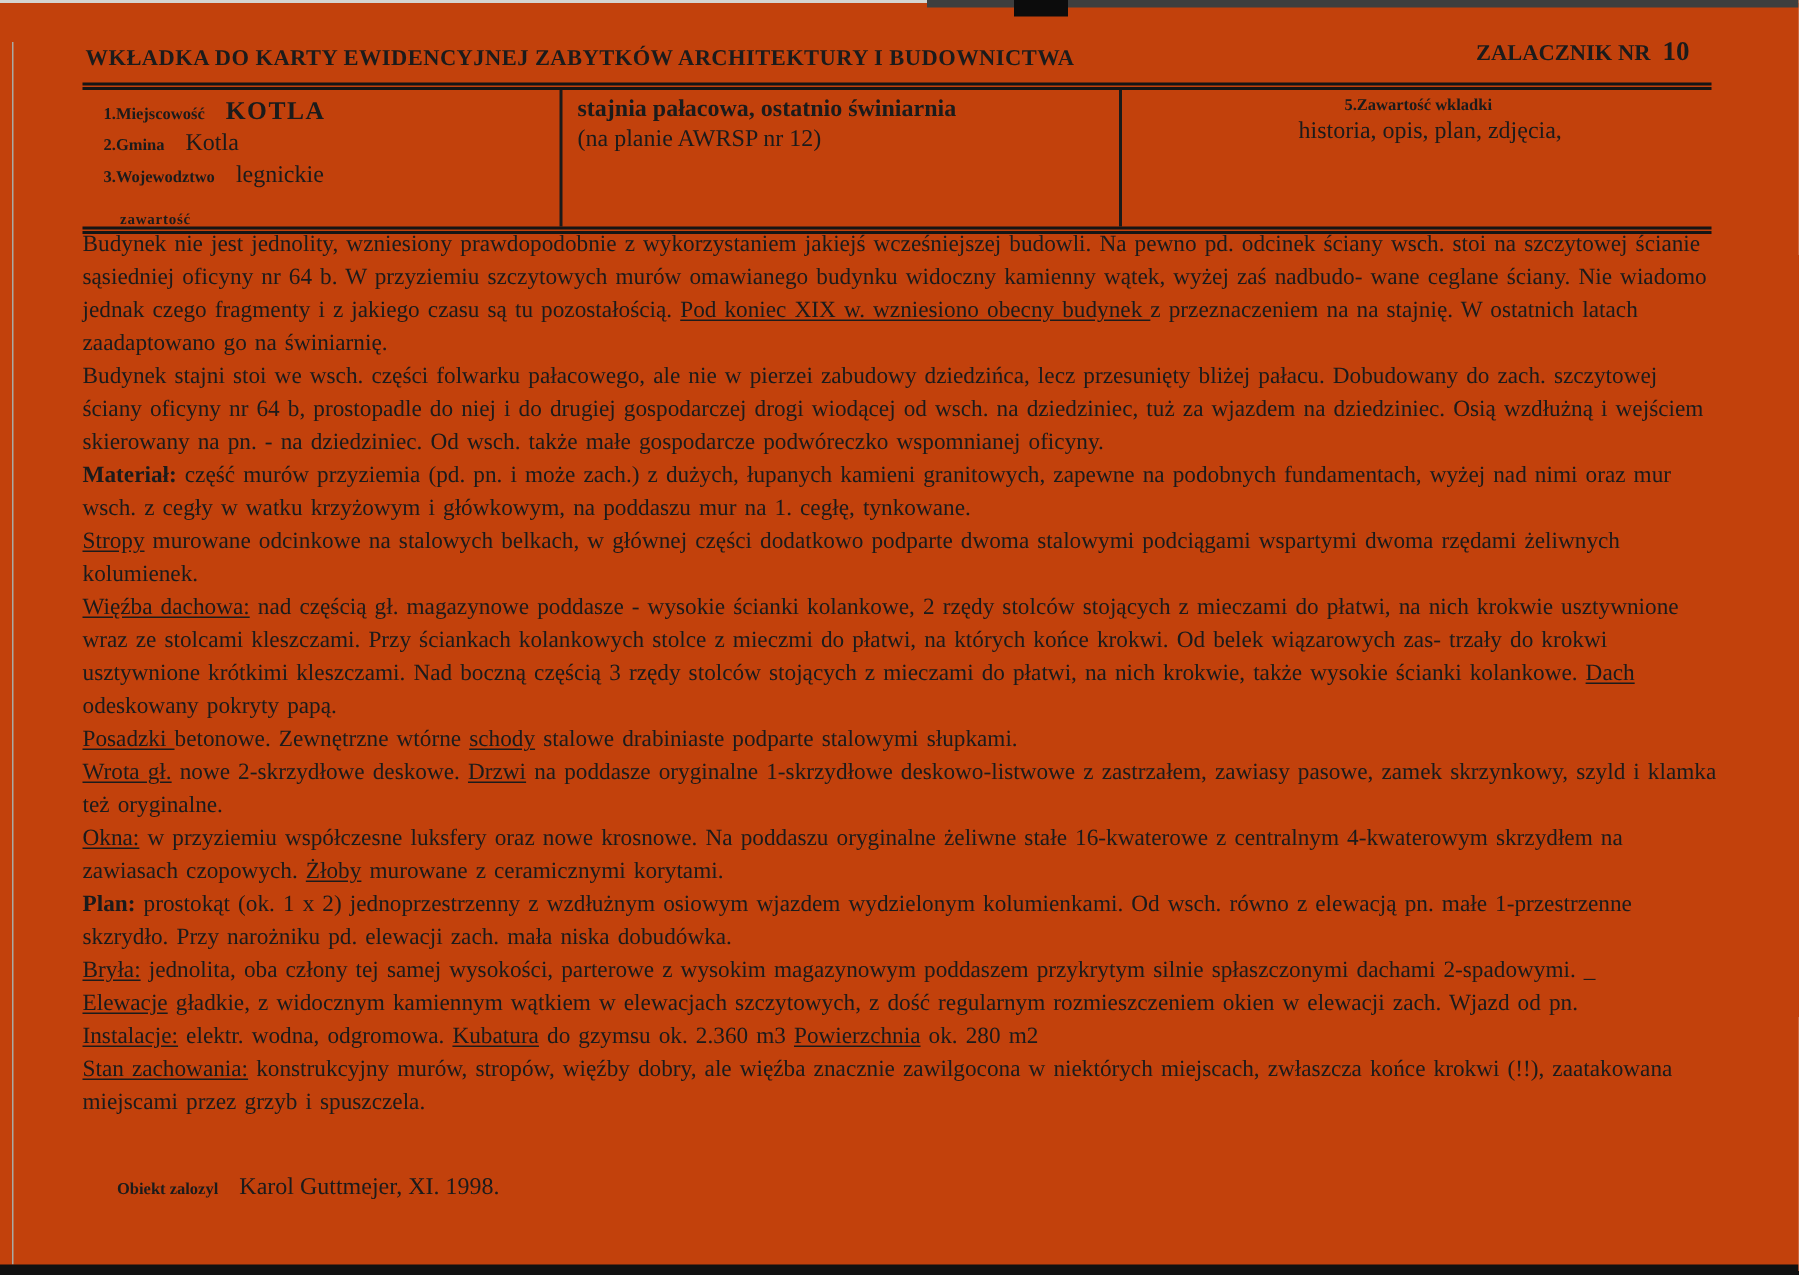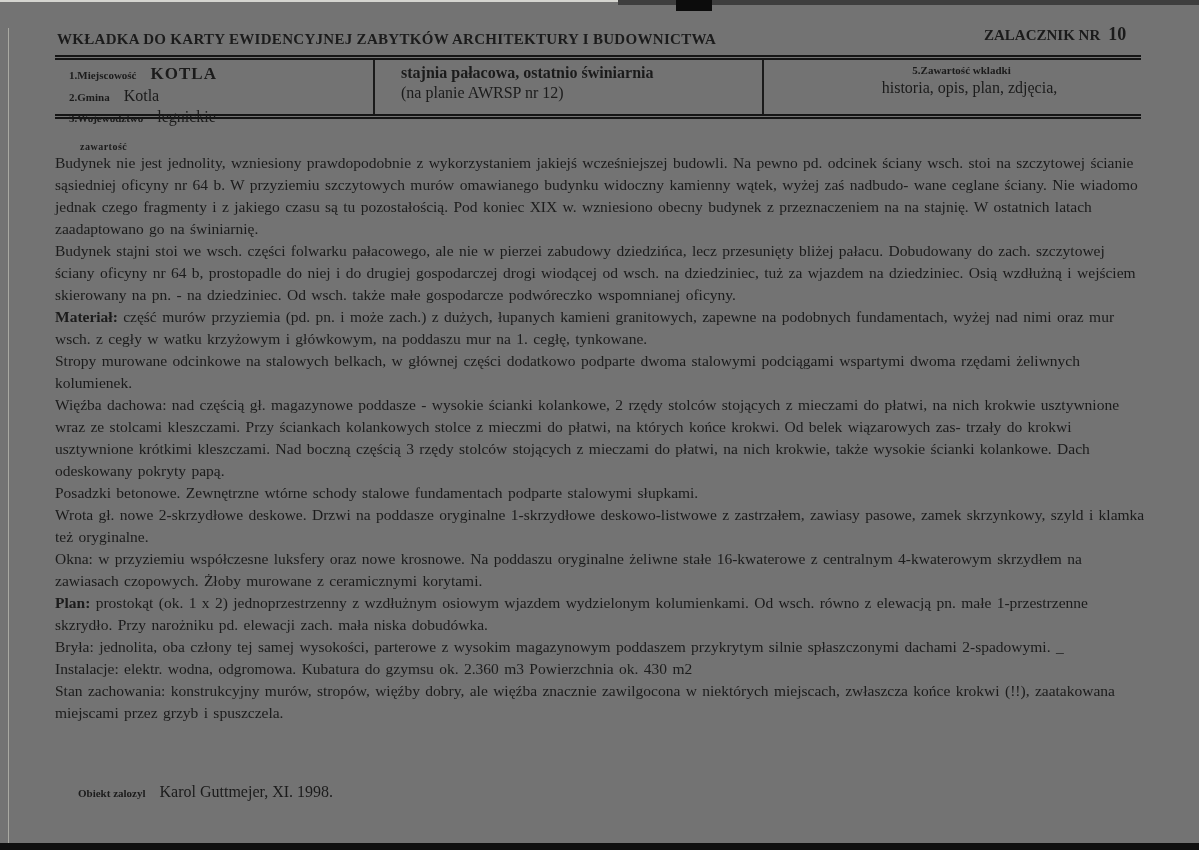--- a/index.html
+++ b/index.html
@@ -1,64 +1,63 @@
 <!DOCTYPE html>
 <html><head>
 <meta charset="utf-8">
 <style>
   html, body { margin:0; padding:0; }
   body { background:#e9e9e6; }
   .page {
     position:relative;
     width:1199px; height:850px;
-    background:#737373;
+    background:#c2410c;
     overflow:hidden;
     font-family:"Liberation Serif", serif;
     color:#1b1b1b;
   }
   
   .scan-edge-top { position:absolute; left:0; top:0; width:100%; height:2px; background:#d5d5d0; }
   .scan-band { position:absolute; left:618px; top:0; width:581px; height:5px; background:#3e3e3e; }
   .scan-blob { position:absolute; left:676px; top:0; width:36px; height:11px; background:#0c0c0c; }
   .scan-left-line { position:absolute; left:8px; top:28px; width:1px; height:815px; background:#a9a9a2; }
   .scan-bottom-bar { position:absolute; left:0; bottom:0; width:100%; height:7px; background:#101010; }
 
   
   .doc-title { position:absolute; left:57px; top:31px; font-size:15px; font-weight:bold; letter-spacing:0.3px; }
   .attachment { position:absolute; left:984px; top:24px; font-size:15px; font-weight:bold; white-space:nowrap;text-align:right; }
   .attachment-num { font-size:18px; margin-left:8px; }
 
   
   .form-table {
-    position:absolute; left:55px; top:55px; width:1086px; height:64px;
+    position:absolute; left:55px; top:55px; width:1086px; height:101px;
     box-sizing:border-box;
     border-top:5px double #151515; border-bottom:5px double #151515;
     display:flex;
-    gap:16px;
   }
   .cell { box-sizing:border-box; padding:4px 8px 2px 10px; }
   .cell-1 { width:320px; border-right:2px solid #1a1a1a; padding-left:14px; }
   .cell-2 { width:373px; border-right:2px solid #1a1a1a; }
   .cell-3 { flex:1;text-align:center; }
   .f-row { margin-bottom:3px; white-space:nowrap; }
   .f-label { font-size:11px; font-weight:bold; }
   .f-value { font-size:16px; margin-left:10px; }
   .f-value-caps { font-size:17px; font-weight:bold; letter-spacing:1px; }
   .cell-2 .f-label, .cell-3 .f-label { display:block; margin-bottom:3px; }
   .obj-line1 { font-size:16px; font-weight:bold; margin-bottom:2px; }
   .obj-line2 { font-size:16px; }
   .cell-3 .f-value { margin-left:16px; }
 
   
   .content { position:absolute; left:55px; top:141px; width:1094px; }
   .section-label { font-size:10px; font-weight:bold; margin-left:25px; letter-spacing:0.5px; }
   .body-para { margin:0; font-size:15.5px; line-height:22px; word-spacing:1.5px; }
   .space-before { }
   .seg-bold { font-weight:bold; }
-  .seg-underline { text-underline-offset:2px;text-align:right; }
+  .seg-underline { text-decoration:underline; text-underline-offset:2px;text-align:right; }
 
   
   .footer { position:absolute; left:78px; top:783px; white-space:nowrap; }
   .footer-label { font-size:11px; font-weight:bold; margin-right:14px; }
   .footer-value { font-size:16px; }
 </style>
 </head>
 <body>
 
 <div class="page">
@@ -99,26 +98,27 @@
   </div>
 
   <div class="content">
     <div class="section-label">zawartość</div>
     <div id="doc-body">
         <p class="body-para"><span>Budynek nie jest jednolity, wzniesiony prawdopodobnie z wykorzystaniem jakiejś wcześniejszej budowli. Na pewno pd. odcinek ściany wsch. stoi na szczytowej ścianie sąsiedniej oficyny nr 64 b. W przyziemiu szczytowych murów omawianego budynku widoczny kamienny wątek, wyżej zaś nadbudo- wane ceglane ściany. Nie wiadomo jednak czego fragmenty i z jakiego czasu są tu pozostałością. </span><span class="seg-underline">Pod koniec XIX w. wzniesiono obecny budynek </span><span>z przeznaczeniem na na stajnię. W ostatnich latach zaadaptowano go na świniarnię.</span></p>
         <p class="body-para space-before"><span>Budynek stajni stoi we wsch. części folwarku pałacowego, ale nie w pierzei zabudowy dziedzińca, lecz przesunięty bliżej pałacu. Dobudowany do zach. szczytowej ściany oficyny nr 64 b, prostopadle do niej i do drugiej gospodarczej drogi wiodącej od wsch. na dziedziniec, tuż za wjazdem na dziedziniec. Osią wzdłużną i wejściem skierowany na pn. - na dziedziniec. Od wsch. także małe gospodarcze podwóreczko wspomnianej oficyny.</span></p>
         <p class="body-para"><span class="seg-bold">Materiał:</span><span>  część murów przyziemia (pd. pn. i może zach.) z dużych, łupanych kamieni granitowych, zapewne na podobnych fundamentach, wyżej nad nimi oraz mur wsch. z cegły w watku krzyżowym i główkowym, na poddaszu mur na 1. cegłę,  tynkowane.</span></p>
         <p class="body-para"><span class="seg-underline">Stropy</span><span>  murowane odcinkowe na stalowych belkach, w głównej części dodatkowo podparte dwoma stalowymi podciągami wspartymi dwoma rzędami żeliwnych kolumienek.</span></p>
         <p class="body-para"><span class="seg-underline">Więźba dachowa:</span><span> nad częścią gł. magazynowe poddasze - wysokie ścianki kolankowe, 2 rzędy stolców stojących z mieczami do płatwi, na nich krokwie usztywnione wraz ze stolcami kleszczami. Przy ściankach kolankowych stolce z mieczmi do płatwi, na których końce krokwi. Od belek wiązarowych zas- trzały do krokwi usztywnione krótkimi kleszczami. Nad boczną częścią 3 rzędy stolców stojących z mieczami do płatwi, na nich krokwie, także wysokie ścianki kolankowe.  </span><span class="seg-underline">Dach </span><span>odeskowany pokryty papą.</span></p>
-        <p class="body-para"><span class="seg-underline">Posadzki </span><span>betonowe.   Zewnętrzne wtórne </span><span class="seg-underline">schody</span><span> stalowe fundamentach podparte stalowymi słupkami.</span></p>
+        <p class="body-para"><span class="seg-underline">Posadzki </span><span>betonowe.   Zewnętrzne wtórne </span><span class="seg-underline">schody</span><span> stalowe drabiniaste podparte stalowymi słupkami.</span></p>
         <p class="body-para"><span class="seg-underline">Wrota gł.</span><span> nowe 2-skrzydłowe deskowe.  </span><span class="seg-underline">Drzwi</span><span> na poddasze oryginalne 1-skrzydłowe deskowo-listwowe z zastrzałem, zawiasy pasowe, zamek skrzynkowy, szyld i klamka też oryginalne.</span></p>
         <p class="body-para"><span class="seg-underline">Okna:</span><span> w przyziemiu współczesne luksfery oraz nowe krosnowe.  Na poddaszu oryginalne żeliwne stałe 16-kwaterowe z centralnym 4-kwaterowym skrzydłem na zawiasach czopowych.   </span><span class="seg-underline">Żłoby</span><span> murowane z ceramicznymi korytami.</span></p>
         <p class="body-para"><span class="seg-bold">Plan:</span><span>  prostokąt (ok. 1 x 2) jednoprzestrzenny z wzdłużnym osiowym wjazdem wydzielonym kolumienkami. Od wsch. równo z elewacją pn. małe 1-przestrzenne skzrydło. Przy narożniku pd. elewacji zach. mała niska dobudówka.</span></p>
         <p class="body-para"><span class="seg-underline">Bryła:</span><span>  jednolita, oba człony tej samej wysokości, parterowe z wysokim magazynowym poddaszem przykrytym silnie spłaszczonymi dachami 2-spadowymi. _</span></p>
-        <p class="body-para"><span class="seg-underline">Instalacje:</span><span> elektr. wodna, odgromowa.  </span><span class="seg-underline">Kubatura</span><span> do gzymsu ok. 2.360 m3   </span><span class="seg-underline">Powierzchnia</span><span> ok. 430 m2</span></p>
+        <p class="body-para"><span class="seg-underline">Elewacje</span><span> gładkie, z widocznym kamiennym wątkiem w elewacjach szczytowych, z dość regularnym rozmieszczeniem okien w elewacji zach. Wjazd od pn.</span></p>
+        <p class="body-para"><span class="seg-underline">Instalacje:</span><span> elektr. wodna, odgromowa.  </span><span class="seg-underline">Kubatura</span><span> do gzymsu ok. 2.360 m3   </span><span class="seg-underline">Powierzchnia</span><span> ok. 280 m2</span></p>
         <p class="body-para"><span class="seg-underline">Stan zachowania:</span><span> konstrukcyjny murów, stropów, więźby dobry, ale więźba znacznie zawilgocona w niektórych miejscach, zwłaszcza końce krokwi (!!), zaatakowana miejscami przez grzyb i spuszczela.</span></p>
       </div>
   </div>
 
   <div class="footer">
     <span class="footer-label">Obiekt zalozyl</span><span class="footer-value">Karol Guttmejer, XI. 1998.</span>
   </div>
 
   <div class="scan-bottom-bar"></div>
 </div>

